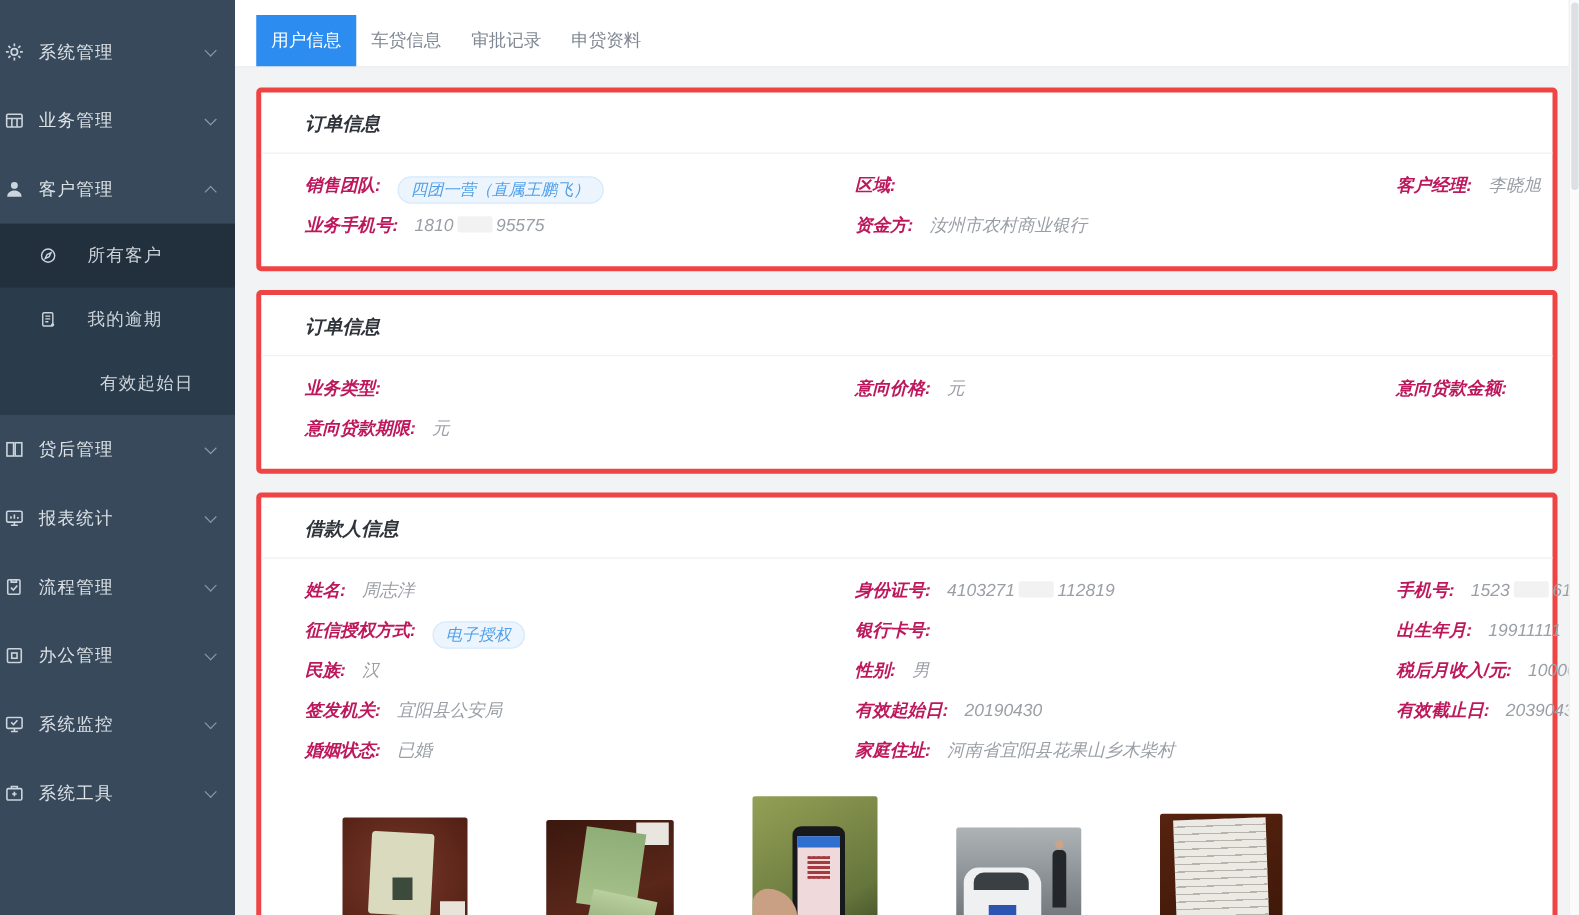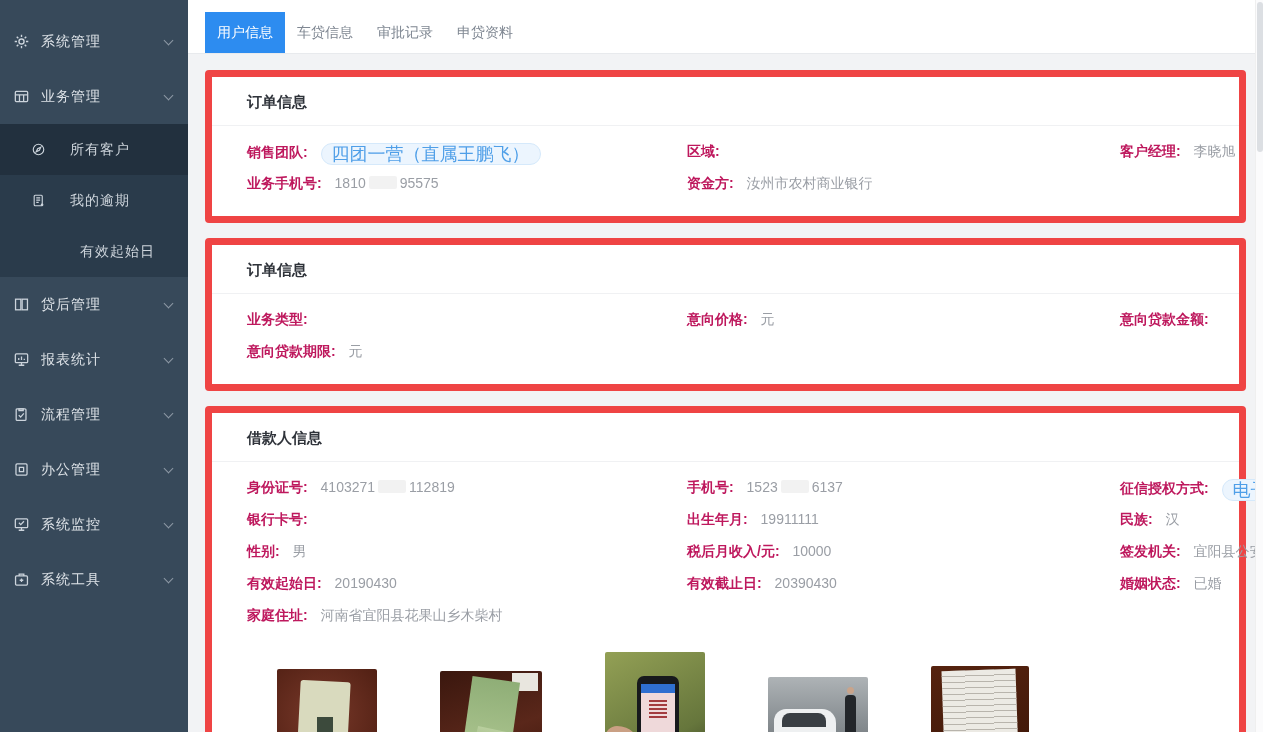--- a/index.html
+++ b/index.html
@@ -3,21 +3,21 @@
 <meta charset="utf-8">
 <style>
   * { margin:0; padding:0; box-sizing:border-box; }
   html,body { width:1263px; height:732px; overflow:hidden;
     font-family:"Liberation Sans","DejaVu Sans",sans-serif; }
   .app { display:flex; width:1263px; height:732px; background:#f2f3f5; }
 
   
   .sidebar { width:188px; height:100%; background:#37495a; flex:none; }
   .menu { padding-top:14px; }
-  .menu-item { height:55px; display:flex; align-items:center; padding:0 16px 0 13px;
+  .menu-item { height:55px; display:flex; align-items:center; padding:0 16px 0 3px;
     color:#dde2e7; font-size:14px; cursor:pointer; }
   .mi-icon { width:17px; height:17px; display:inline-flex; flex:none; }
   .mi-icon svg { width:17px; height:17px; }
   .mi-label { margin-left:11px; letter-spacing:1px; }
   .chev { margin-left:auto; width:7px; height:7px; border-right:1.5px solid #8d99a5;
     border-bottom:1.5px solid #8d99a5; transform:rotate(45deg); margin-top:-3px; }
   .chev.up { transform:rotate(-135deg); margin-top:4px; }
   .submenu { background:#2a3b4b; }
   .sub-item { height:51px; display:flex; align-items:center; padding-left:31px;
     color:#cdd4db; font-size:14px; cursor:pointer; }
@@ -29,32 +29,32 @@
 
   
   .content { flex:1; display:flex; flex-direction:column; min-width:0; }
   .tabbar { background:#fff; padding:12px 0 0 17px; height:54px; flex:none;
     display:flex; border-bottom:1px solid #e8eaed; }
   .tab { height:41px; line-height:41px; padding:0 12px; font-size:14px;
     color:#7f8792; cursor:pointer; white-space:nowrap; }
   .tab.active { background:#2d8cf0; color:#fff; }
 
   .cards { flex:1; overflow:hidden; padding:16px 9px 0 17px; }
-  .card { background:#fff; border:7px solid #ef4444; border-radius:4px;
-    margin-bottom:15px; }
+  .card { background:#fff; border:4px solid #ef4444; border-radius:4px;
+    margin-bottom:15px;font-style:italic; }
   .card-title { font-size:15px; font-weight:bold; color:#2f333a;
     padding:16px 35px 13px; }
   .hr { border-top:1px solid #f0f1f3; }
   .card-body { padding:17px 0 21px 35px; }
   .fgrid { display:grid; grid-template-columns:440px 433px auto; row-gap:12px; }
   .field { font-size:14px; white-space:nowrap; height:20px; }
   .flabel { font-weight:bold; color:#be185d; margin-right:9px; }
   .fvalue { color:#9a9ea5; }
   .tag { display:inline-block; background:#ecf5fe; border:1px solid #d5e9fb;
-    color:#4f9fe8; font-size:18px; border-radius:11px; padding:2px 10px;
+    color:#4f9fe8; font-size:13px; border-radius:11px; padding:2px 10px;
     line-height:16px; vertical-align:-3px; }
   .mask { display:inline-block; width:28px; height:13px; background:#f2f2f2;
     border-radius:2px; margin:0 3px; vertical-align:-1px; }
 
   
   .photos { margin-top:25px; padding-left:30px; display:flex; gap:63px;
     align-items:flex-end; }
   .photo-item { display:flex; flex-direction:column; align-items:center; }
   .thumb { position:relative; overflow:hidden; border-radius:2px; cursor:pointer; }
   .t1 { width:100px; height:101px; background:radial-gradient(circle at 45% 45%,#79392a,#4d1d11); }
@@ -121,20 +121,30 @@
         <span class="mi-icon">
           <svg viewBox="0 0 16 16" fill="none" stroke="#ccd4dc" stroke-width="1.2">
             <rect x="2.2" y="3.2" width="11.6" height="9.6" rx="1"></rect>
             <path d="M2.2 6.4h11.6M6.1 6.4v6.4M10 6.4v6.4"></path>
           </svg>
           </span>
         <span class="mi-label">业务管理</span>
         <span class="chev"></span>
       </div>
 
+      <div class="menu-item">
+        <span class="mi-icon">
+          <svg viewBox="0 0 16 16" fill="#ccd4dc">
+            <circle cx="8" cy="5" r="2.6"></circle>
+            <path d="M2.6 13.6c0-3 2.4-4.7 5.4-4.7s5.4 1.7 5.4 4.7z"></path>
+          </svg>
+          </span>
+        <span class="mi-label">客户管理</span>
+        <span class="chev up"></span>
+      </div>
 
       <div class="submenu">
         <div class="sub-item active">
           <span class="mi-icon">
             <svg viewBox="0 0 16 16" fill="none" stroke="#ccd4dc" stroke-width="1.2">
               <circle cx="8" cy="8" r="5.6"></circle>
               <path d="M5.5 10.5l1.6-3.4 3.4-1.6-1.6 3.4z"></path>
             </svg>
             </span>
           <span class="mi-label">所有客户</span>
@@ -288,20 +298,24 @@
           </div>
         </div>
       </section>
 
       <section class="card">
         <div class="card-title">借款人信息</div>
         <div class="hr"></div>
         <div class="card-body">
           <div class="fgrid">
             <div class="field">
+              <span class="flabel">姓名:</span>
+              <span class="fvalue">周志洋</span>
+            </div>
+            <div class="field">
               <span class="flabel">身份证号:</span>
               <span class="fvalue"><span>4103271</span><span class="mask"></span><span>112819</span></span>
             </div>
             <div class="field">
               <span class="flabel">手机号:</span>
               <span class="fvalue"><span>1523</span><span class="mask"></span><span>6137</span></span>
             </div>
 
             <div class="field">
               <span class="flabel">征信授权方式:</span>

